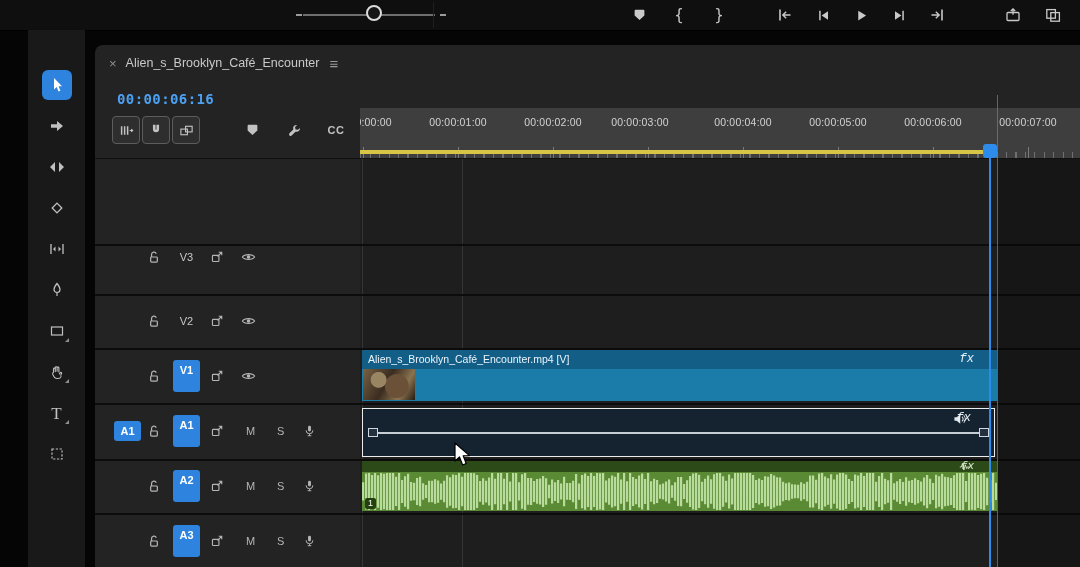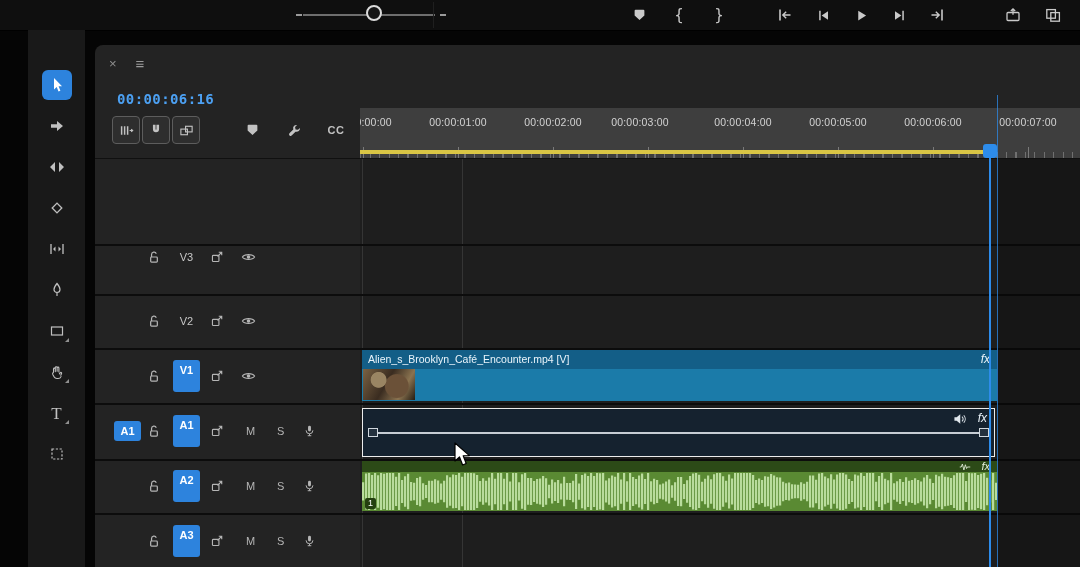--- a/index.html
+++ b/index.html
@@ -66,21 +66,21 @@
   .srcpatch{position:absolute;top:50%;transform:translateY(-50%);left:19px;width:27px;height:20px;
     background:#2d83dd;color:#fff;border-radius:3px;font-size:11px;font-weight:bold;text-align:center;
     line-height:20px;cursor:pointer;}
   .ms{position:absolute;top:50%;transform:translateY(-50%);font-size:11px;color:#b5b5b5;cursor:pointer;}
   .p-m{left:151px;}.p-s{left:182px;}
   
   .clip{position:absolute;z-index:7;box-sizing:border-box;cursor:pointer;}
   .clipv1{left:2px;top:191px;width:635px;height:51px;background:#1b7ba9;}
   .v1strip{position:absolute;left:0;right:0;top:0;height:19px;background:#135e87;}
   .cliplabel{position:absolute;left:6px;top:3px;font-size:10.5px;color:#eaf4fb;white-space:nowrap;}
-  .fx{position:absolute;right:7px;top:2px;font-style:italic;font-family:Liberation Sans, sans-serif;
+  .fx{position:absolute;right:23px;top:2px;font-style:italic;font-family:Liberation Mono, monospace;
     font-size:12px;color:#e8f1f8;}
   .thumb{position:absolute;left:1px;top:19px;width:52px;height:31px;
     background:
       radial-gradient(circle at 30% 35%, #9a8563 0 18%, transparent 20%),
       radial-gradient(circle at 65% 55%, #6b5138 0 30%, transparent 33%),
       linear-gradient(120deg,#7a6243,#3a2c20 45%,#8a7350 75%,#241c12);}
   .clipa1{left:2px;top:249px;width:633px;height:49px;background:#15222f;border:1px solid #ececec;}
   .vol-line{position:absolute;left:5px;right:5px;top:23px;height:2px;background:#c6cdd4;}
   .vol-handle{position:absolute;top:19px;width:10px;height:9px;background:#23303d;border:1px solid #cfd6dd;box-sizing:border-box;}
   .clipa2{left:2px;top:302px;width:635px;height:50px;background:#5a8a33;}
@@ -221,20 +221,21 @@
       <svg width="16" height="16" viewBox="0 0 16 16">
           <rect x="3" y="3" width="10" height="10" fill="none" stroke="currentColor" stroke-dasharray="2.2 1.6" stroke-width="1.2"></rect>
         </svg>
     </button>
   </div>
 
   <div class="panel">
 
     <div class="tabbar">
       <span class="tab-close">×</span>
+      <span class="tab-title">Alien_s_Brooklyn_Café_Encounter</span>
       <span class="tab-menu">≡</span>
     </div>
 
     <div class="timecode">00:00:06:16</div>
 
     <button class="tgl" style="left:17px">
       <svg width="15" height="15" viewBox="0 0 16 16">
           <path d="M2 3.5h1.6v9H2zM5.2 3.5h1.6v9H5.2zM8.4 3.5h1.6v9H8.4z" fill="currentColor"></path>
           <path d="M11.3 8h3M13 6.5 14.6 8 13 9.5" stroke="currentColor" fill="none" stroke-width="1.2"></path>
         </svg>

